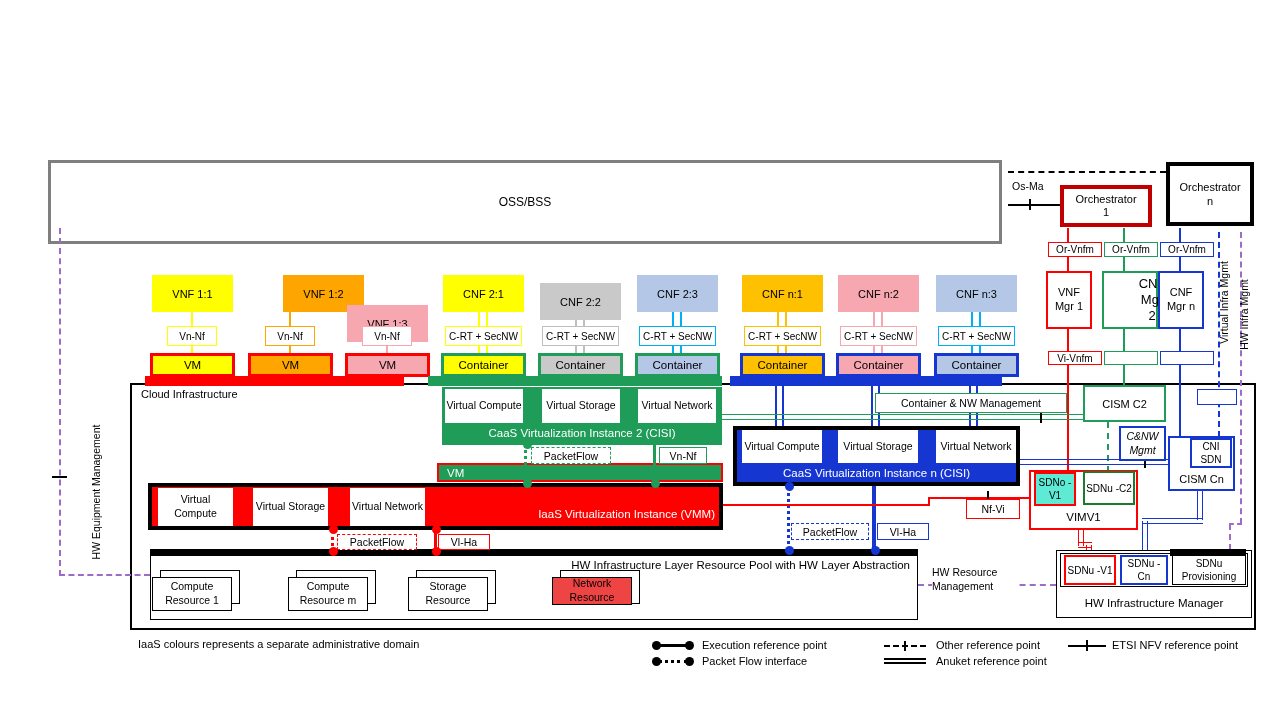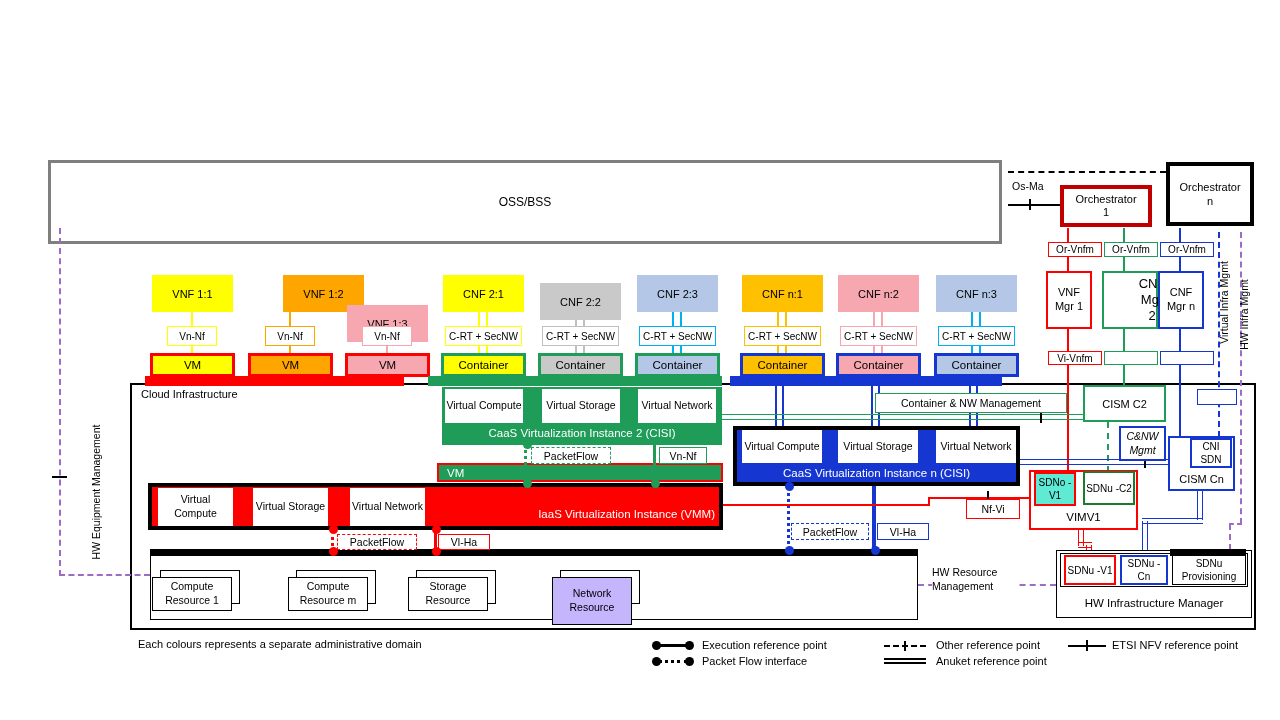--- a/index.html
+++ b/index.html
@@ -205,38 +205,39 @@
   <div class="abs" style="left:932px;top:566px;width:84px;font-size:10.5px;line-height:1.3;background:#fff;">HW Resource Management</div>
 
   <div id="resources">
       <div style="position: absolute; left: 160px; top: 570px; width: 80px; height: 34px; background: rgb(255, 255, 255); border: 1.5px solid rgb(0, 0, 0);"></div>
       <div style="position: absolute; left: 152px; top: 577px; width: 80px; height: 34px; background: rgb(255, 255, 255); border: 1.5px solid rgb(0, 0, 0); font-size: 10.5px; line-height: 1.3; display: flex; align-items: center; justify-content: center; text-align: center;">Compute Resource 1</div>
       <div style="position: absolute; left: 296px; top: 570px; width: 80px; height: 34px; background: rgb(255, 255, 255); border: 1.5px solid rgb(0, 0, 0);"></div>
       <div style="position: absolute; left: 288px; top: 577px; width: 80px; height: 34px; background: rgb(255, 255, 255); border: 1.5px solid rgb(0, 0, 0); font-size: 10.5px; line-height: 1.3; display: flex; align-items: center; justify-content: center; text-align: center;">Compute Resource m</div>
       <div style="position: absolute; left: 416px; top: 570px; width: 80px; height: 34px; background: rgb(255, 255, 255); border: 1.5px solid rgb(0, 0, 0);"></div>
       <div style="position: absolute; left: 408px; top: 577px; width: 80px; height: 34px; background: rgb(255, 255, 255); border: 1.5px solid rgb(0, 0, 0); font-size: 10.5px; line-height: 1.3; display: flex; align-items: center; justify-content: center; text-align: center;">Storage Resource</div>
       <div style="position: absolute; left: 560px; top: 570px; width: 80px; height: 34px; background: rgb(255, 255, 255); border: 1.5px solid rgb(0, 0, 0);"></div>
-      <div style="position: absolute; left: 552px; top: 577px; width: 80px; height: 48px; background: #c4b5fd; border: 1.5px solid rgb(0, 0, 0); font-size: 10.5px; line-height: 1.3; display: flex; align-items: center; justify-content: center; text-align: center;">Network Resource</div>
+      <div style="position: absolute; left: 552px; top: 577px; width: 80px; height: 28px; background: #ef4444; border: 1.5px solid rgb(0, 0, 0); font-size: 10.5px; line-height: 1.3; display: flex; align-items: center; justify-content: center; text-align: center;">Network Resource</div>
     </div>
 
   <div id="dots">
       <div style="position: absolute; left: 523px; top: 440px; width: 9px; height: 9px; border-radius: 50%; background: rgb(30, 156, 88);"></div>
       <div style="position: absolute; left: 523px; top: 479px; width: 9px; height: 9px; border-radius: 50%; background: rgb(30, 156, 88);"></div>
       <div style="position: absolute; left: 651px; top: 479px; width: 9px; height: 9px; border-radius: 50%; background: rgb(30, 156, 88);"></div>
       <div style="position: absolute; left: 329px; top: 525px; width: 9px; height: 9px; border-radius: 50%; background: rgb(255, 0, 0);"></div>
       <div style="position: absolute; left: 329px; top: 547px; width: 9px; height: 9px; border-radius: 50%; background: rgb(255, 0, 0);"></div>
       <div style="position: absolute; left: 432px; top: 525px; width: 9px; height: 9px; border-radius: 50%; background: rgb(255, 0, 0);"></div>
       <div style="position: absolute; left: 432px; top: 547px; width: 9px; height: 9px; border-radius: 50%; background: rgb(255, 0, 0);"></div>
       <div style="position: absolute; left: 785px; top: 482px; width: 9px; height: 9px; border-radius: 50%; background: rgb(22, 54, 210);"></div>
       <div style="position: absolute; left: 785px; top: 546px; width: 9px; height: 9px; border-radius: 50%; background: rgb(22, 54, 210);"></div>
       <div style="position: absolute; left: 871px; top: 546px; width: 9px; height: 9px; border-radius: 50%; background: rgb(22, 54, 210);"></div>
     </div>
 
-
-  <div class="abs" style="left:138px;top:638px;font-size:11px;">Each colours represents a separate administrative domain</div>
+  <div class="abs" style="left:400px;top:559px;width:510px;text-align:right;font-size:11.5px;">HW Infrastructure Layer Resource Pool with HW Layer Abstraction</div>
+
+  <div class="abs" style="left:138px;top:638px;font-size:11px;">IaaS colours represents a separate administrative domain</div>
 
   <div class="abs" style="left:656px;top:644px;width:34px;height:3px;background:#000;"></div>
   <div class="abs" style="left:652px;top:641px;width:9px;height:9px;border-radius:50%;background:#000;"></div>
   <div class="abs" style="left:685px;top:641px;width:9px;height:9px;border-radius:50%;background:#000;"></div>
   <div class="abs" style="left:702px;top:639px;font-size:11px;">Execution reference point</div>
 
   <div class="abs" style="left:658px;top:660px;width:30px;height:0;border-top:3px dotted #000;"></div>
   <div class="abs" style="left:652px;top:657px;width:9px;height:9px;border-radius:50%;background:#000;"></div>
   <div class="abs" style="left:685px;top:657px;width:9px;height:9px;border-radius:50%;background:#000;"></div>
   <div class="abs" style="left:702px;top:655px;font-size:11px;">Packet Flow interface</div>

